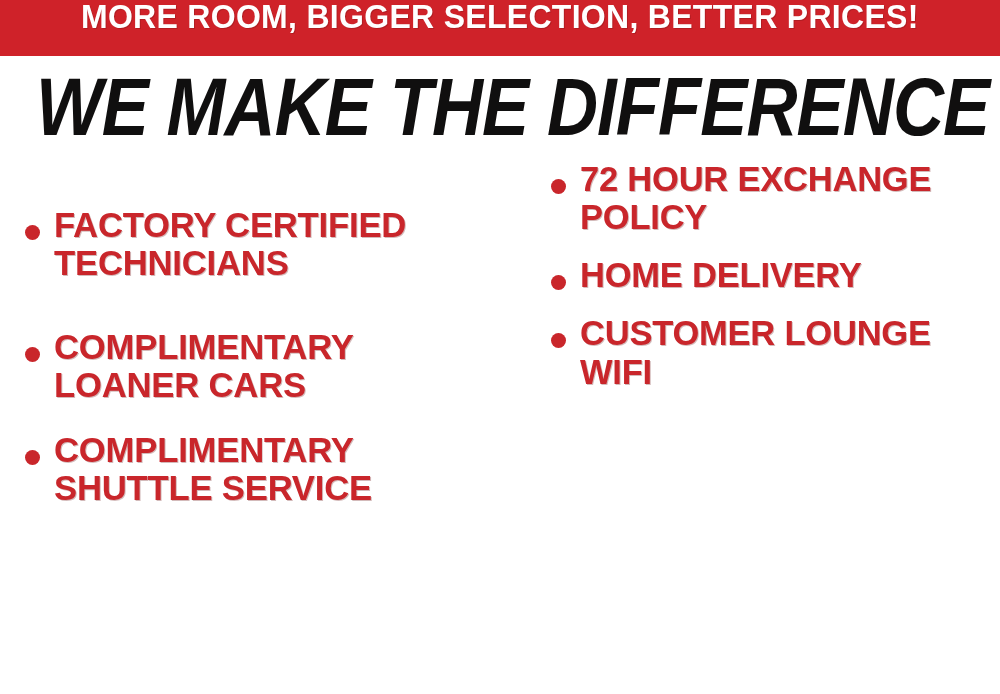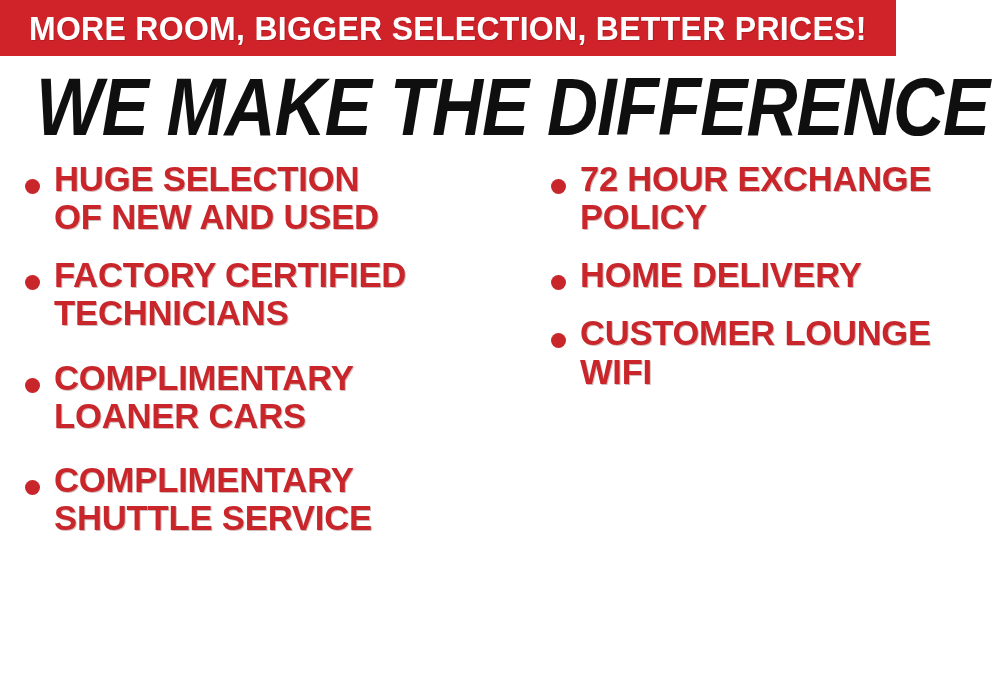--- a/index.html
+++ b/index.html
@@ -15,25 +15,25 @@
     overflow: hidden;
     font-family: "Liberation Sans", sans-serif;
     -webkit-font-smoothing: antialiased;
   }
 
   
   #top-strip {
     position: absolute;
     left: 0;
     top: 0;
-    width: 896px;
+    width: 1000px;
     height: 56px;
     background: #cf2229;
     display: flex;
-    align-items: center;
+    align-items: flex-start;
     justify-content: center;
   }
   #top-strip-text {
     color: #ffffff;
     font-family: "Liberation Sans", sans-serif;
     font-weight: bold;
     font-size: 33px;
     letter-spacing: 0.3px;
     line-height: 1;
     white-space: nowrap;
@@ -104,44 +104,39 @@
     white-space: pre-line;
     text-shadow: 1px 1px 0 rgba(110,25,28,0.30);
   }
   
   #col-left  .bullet-text { transform: scaleX(0.99); transform-origin: left top; }
   #col-right .bullet-text { transform: scaleX(0.985); transform-origin: left top; }
 
   
   .gap-sm { margin-bottom: 10px; }
   .gap-md { margin-bottom: 20px; }
-  .gap-lg { margin-bottom: 26px; }
+  .gap-lg { margin-bottom: 26px; margin-top: 46px; }
 </style>
 </head>
 <body>
 
 <div id="banner">
 
   <div id="top-strip">
     <div id="top-strip-text">MORE ROOM, BIGGER SELECTION, BETTER PRICES!</div>
   </div>
 
   <div id="headline">
     <div id="headline-text">WE MAKE THE DIFFERENCE</div>
   </div>
 
   <div id="columns">
 
     <div class="column" id="col-left">
 
-      <div class="bullet-item gap-md">
-        <span class="bullet-dot"></span>
-        <span class="bullet-text">HUGE SELECTION
-OF NEW AND USED</span>
-      </div>
 
 
       <div class="bullet-item gap-lg">
         <span class="bullet-dot"></span>
         <span class="bullet-text">FACTORY CERTIFIED
 TECHNICIANS</span>
       </div>
 
       <div class="bullet-item gap-lg">
         <span class="bullet-dot"></span>

